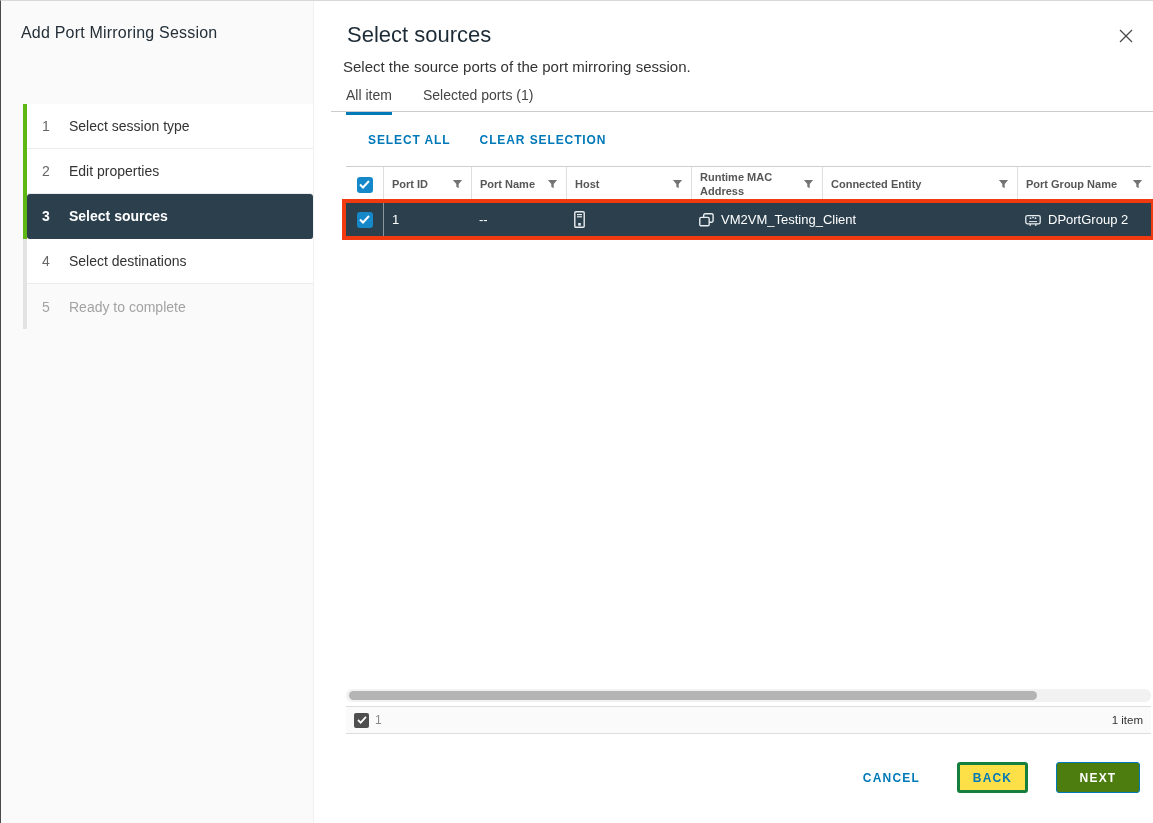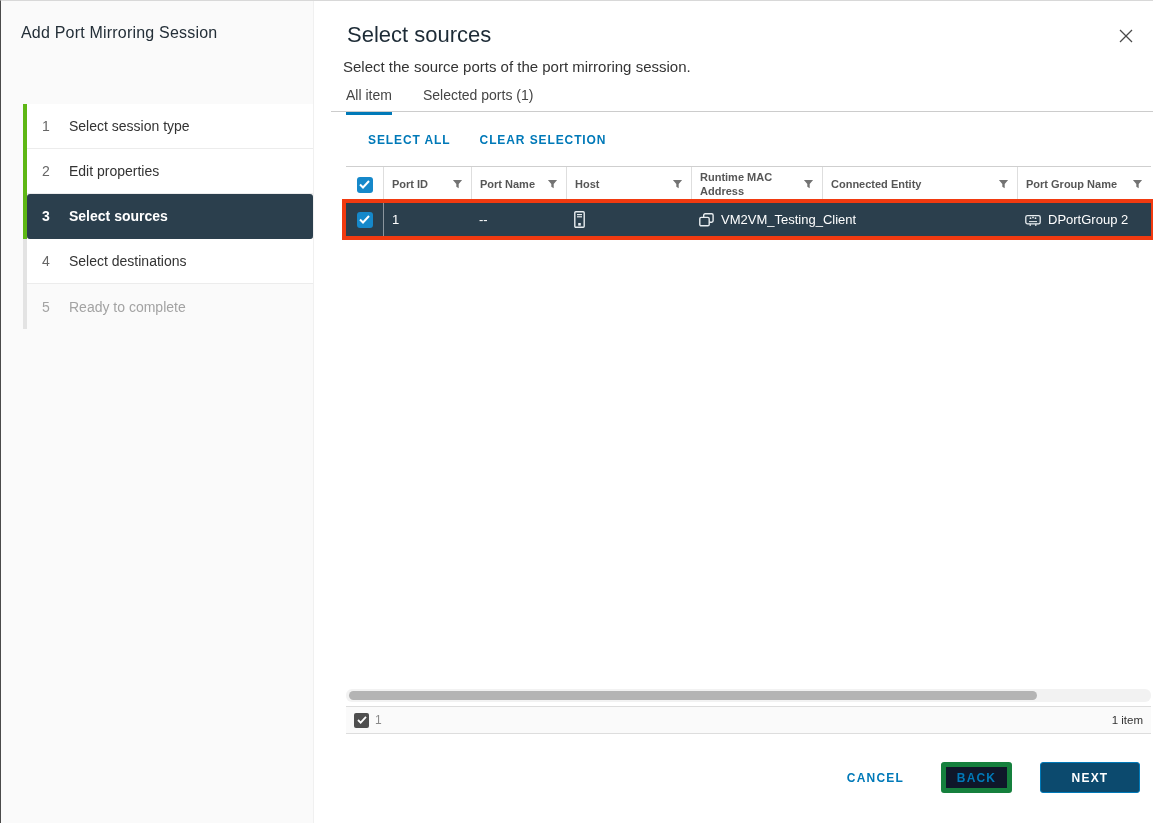--- a/index.html
+++ b/index.html
@@ -59,22 +59,22 @@
     border-bottom:1px solid #dddddd; display:flex; align-items:center; padding:0 8px; }
   .cb-dark { width:15px; height:15px; border-radius:2px; background:#4f4f4f; display:flex;
     align-items:center; justify-content:center; }
   .gf-count { margin-left:6px; font-size:12px; color:#8a8a8a; }
   .gf-items { margin-left:auto; font-size:11.5px; color:#333; }
   
   .btn-row { position:absolute; right:13px; bottom:30px; display:flex; align-items:center; gap:28px; }
   .btn { font-size:12px; font-weight:bold; letter-spacing:1.2px; height:31px; border-radius:3px;
     display:flex; align-items:center; justify-content:center; cursor:pointer; }
   .btn.link { color:#0079b8; background:none; border:none; margin-right:9px; }
-  .btn.outline { color:#0079b8; background:#0f172a; border:5px solid #15803d; width:71px; }
-  .btn.solid { color:#fff; background:#0c4a6e; border:1px solid #0079b8; width:100px; }
+  .btn.outline { color:#0079b8; background:#fde047; border:3px solid #15803d; width:71px; }
+  .btn.solid { color:#fff; background:#4d7c0f; border:1px solid #0079b8; width:84px; }
   svg { display:block; }
 </style>
 </head>
 <body>
 
 <div class="sidebar">
   <div class="wiz-title">Add Port Mirroring Session</div>
   <div class="steps">
     <div class="step-track">
       <div class="done"></div>

